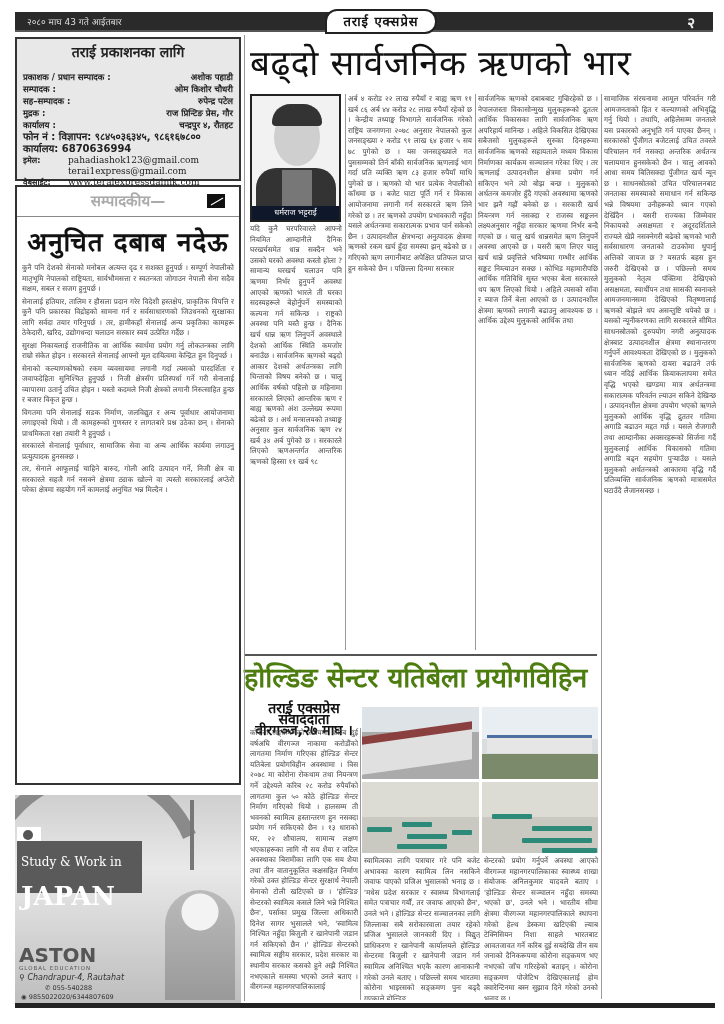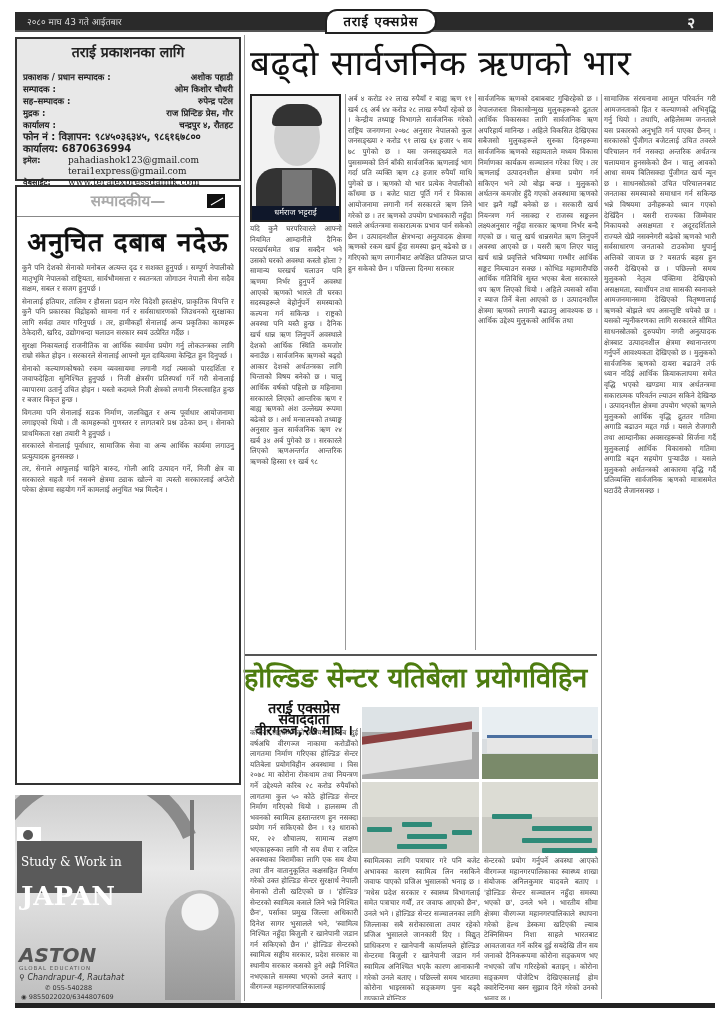--- a/index.html
+++ b/index.html
@@ -26,21 +26,21 @@
 .bodytext p{margin-bottom:2px}
 .ad{position:absolute;left:15px;top:795px;width:226px;height:210px;background:linear-gradient(180deg,#cfcfcf 0%,#e9e9e9 35%,#bdbdbd 100%);overflow:hidden}
 .ad-arc{position:absolute;left:-40px;top:-30px;width:230px;height:250px;border:14px solid #8a8a8a;border-radius:50%;border-right-color:transparent;border-bottom-color:transparent;transform:rotate(20deg)}
 .ad-flag{position:absolute;left:2px;top:32px;width:24px;height:16px;background:#fff}
 .ad-flag::after{content:"";position:absolute;left:6px;top:3px;width:10px;height:10px;border-radius:50%;background:#555}
 .ad-box{position:absolute;left:2px;top:46px;width:125px;height:52px;background:#5a5a5a;color:#fff}
 .ad-line1{font-family:"DejaVu Serif",serif;font-size:12px;padding:14px 4px}
 .ad-line2{font-family:"DejaVu Serif",serif;font-size:26px;font-weight:bold;padding-left:4px;line-height:26px}
 .ad-tower{position:absolute;left:175px;top:5px;width:4px;height:70px;background:#777}
 .ad-person{position:absolute;left:150px;top:95px;width:70px;height:110px;background:radial-gradient(circle at 50% 20%,#f3f3f3 0 18px,transparent 19px),linear-gradient(#bbb,#999);border-radius:35px 35px 0 0}
-.ad-brand{position:absolute;left:4px;top:148px;font-size:20px;font-weight:bold;font-style:italic;color:#555}
+.ad-brand{position:absolute;left:4px;top:148px;font-size:20px;font-weight:bold;color:#555}
 .ad-sub{position:absolute;left:4px;top:170px;font-size:5.5px;color:#555;letter-spacing:1px}
 .ad-addr{position:absolute;left:4px;top:178px;font-size:8px;font-style:italic;color:#333}
 .ad-ph1{position:absolute;left:30px;top:189px;font-size:6.5px;color:#333}
 .ad-ph2{position:absolute;left:6px;top:198px;font-size:6.5px;color:#333}
 .botbar{position:absolute;left:15px;top:1003px;width:700px;height:5px;background:#222}
 .vrule{position:absolute;width:1px;background:#999}
 .main-head{position:absolute;left:250px;top:38px;width:466px;font-size:35px;font-weight:normal;color:#111;white-space:nowrap;letter-spacing:0.5px}
 .photo{position:absolute;left:250px;top:94px;width:91px;height:128px;border:2px solid #222;background:#f2f2f2;overflow:hidden}
 .face{position:absolute;left:22px;top:12px;width:46px;height:58px;border-radius:50%;background:#cfcfcf}
 .hair{position:absolute;left:20px;top:8px;width:50px;height:22px;border-radius:25px 25px 5px 5px;background:#333}

